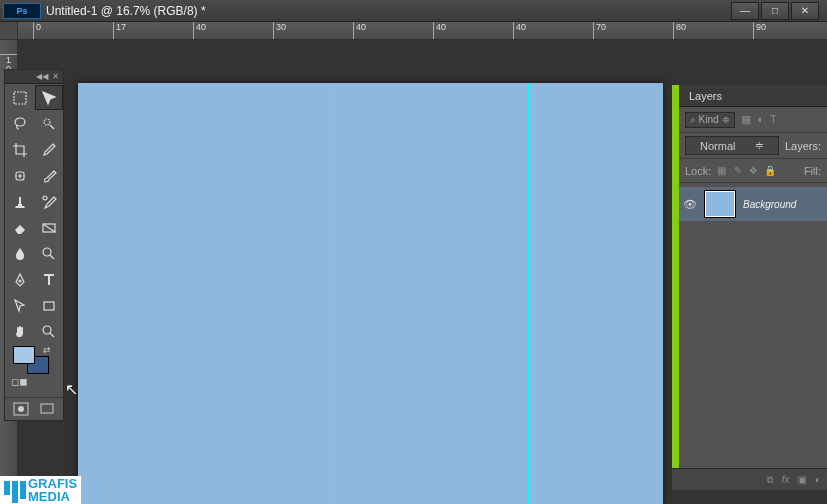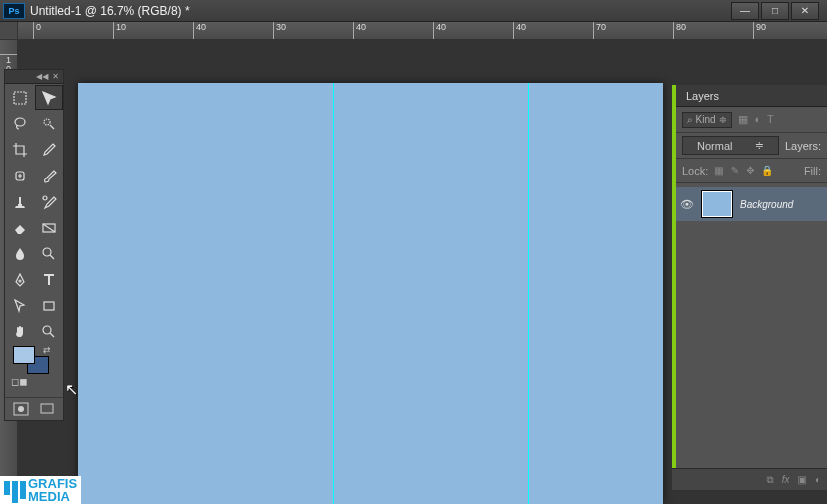--- a/index.html
+++ b/index.html
@@ -1,19 +1,19 @@
 <!DOCTYPE html>
 <html><head>
 <meta charset="utf-8">
 <style>
 * { box-sizing: border-box; margin: 0; padding: 0; }
 body { font-family: Tahoma, Arial, sans-serif; font-size: 11px; background: #535353; color: #ccc; width: 827px; height: 504px; overflow: hidden; position: relative; }
 
 .titlebar { height: 22px; background: linear-gradient(#4a4a4a,#3c3c3c); display: flex; align-items: center; border-bottom: 1px solid #222; }
-.titlebar .ps-icon { width: 22px; height: 16px; background: #001e36; display: flex; align-items: center; justify-content: center; margin: 0 5px 0 3px; font-size: 9px; font-weight: bold; color: #31a8ff; border: 1px solid #1a6aa8; }
+.titlebar .ps-icon { width: 38px; height: 16px; background: #001e36; display: flex; align-items: center; justify-content: center; margin: 0 5px 0 3px; font-size: 9px; font-weight: bold; color: #31a8ff; border: 1px solid #1a6aa8; }
 .titlebar .title { color: #eee; font-size: 12px; flex: 1; }
 .winbtns { display: flex; margin-right: 8px; }
 .winbtn { width: 28px; height: 18px; background: linear-gradient(#5a5a5a,#444); border: 1px solid #222; margin-left: 2px; display: flex; align-items: center; justify-content: center; color: #ddd; font-size: 10px; }
 
 .workspace { position: absolute; top: 22px; left: 0; right: 0; bottom: 0; background: #535353; }
 
 .ruler-h { position: absolute; top: 0; left: 18px; right: 0; height: 18px; background: linear-gradient(#5a5a5a,#4a4a4a); border-bottom: 1px solid #333; overflow: hidden; }
 .ruler-h .tick { position: absolute; top: 0; height: 100%; border-left: 1px solid #aaa; font-size: 9px; color: #ddd; padding-left: 2px; }
 .ruler-corner { position: absolute; top: 0; left: 0; width: 18px; height: 18px; background: #4a4a4a; border-right: 1px solid #333; border-bottom: 1px solid #333; }
 .ruler-v { position: absolute; top: 18px; left: 0; width: 18px; bottom: 0; background: linear-gradient(90deg,#5a5a5a,#4a4a4a); border-right: 1px solid #333; }
@@ -35,21 +35,21 @@
 .tool.filled svg { fill: #ddd; stroke: none; }
 
 .swatches { display: flex; flex-direction: column; align-items: center; padding: 6px 0 2px; position: relative; height: 52px; }
 .swatch-fg { position: absolute; top: 1px; left: 8px; width: 22px; height: 18px; background: #a9c8e8; border: 1px solid #000; z-index: 2; }
 .swatch-bg { position: absolute; top: 11px; left: 22px; width: 22px; height: 18px; background: #3a5a8a; border: 1px solid #000; z-index: 1; }
 .swap-arrow { position: absolute; top: 0px; left: 38px; font-size: 9px; color:#ccc; }
 .mini-swatch { position: absolute; top: 31px; left: 6px; font-size: 10px; }
 .bottom-icons { display: flex; justify-content: space-around; padding: 4px 3px; border-top: 1px solid #3a3a3a; }
 .bottom-icons div { width: 16px; height: 14px; }
 
-.layers-panel { position: absolute; right: 0; top: 85px; width: 155px; bottom: 36px; background: #535353; border-left: 4px solid #84cc16; }
+.layers-panel { position: absolute; right: 0; top: 85px; width: 155px; bottom: 36px; background: #535353; border-left: 7px solid #84cc16; }
 .layers-panel .tab { height: 22px; background: #3a3a3a; display: flex; align-items: center; padding: 0 10px; color: #ddd; border-bottom: 1px solid #222; font-size: 11px; }
 .filter-row { height: 26px; display: flex; align-items: center; padding: 0 6px; gap: 6px; border-bottom: 1px solid #3a3a3a; }
 .kind-sel { background: #444; border: 1px solid #2a2a2a; padding: 1px 4px; font-size: 10px; color: #aaa; display: flex; align-items: center; gap: 3px; }
 .filter-icons { display: flex; gap: 6px; color: #888; font-size: 11px; }
 .blend-row { height: 26px; display: flex; align-items: center; padding: 0 6px; gap: 6px; border-bottom: 1px solid #3a3a3a; font-size: 11px; }
 .blend-sel { background: #444; border: 1px solid #2a2a2a; padding: 2px 14px; flex: 1; color: #ccc; display: flex; justify-content: space-between; align-items: center; }
 .lock-row { height: 24px; display: flex; align-items: center; padding: 0 6px; gap: 6px; border-bottom: 1px solid #3a3a3a; font-size: 11px; color: #aaa; }
 .lock-icons { display: flex; gap: 7px; color: #888; font-size: 10px; }
 .layer-list { padding-top: 4px; }
 .layer-item { height: 34px; display: flex; align-items: center; padding: 0 4px; gap: 8px; background: #5a6a7a; }
@@ -79,21 +79,21 @@
     <div class="winbtn">—</div>
     <div class="winbtn">□</div>
     <div class="winbtn">✕</div>
   </div>
 </div>
 
 <div class="workspace">
   <div class="ruler-corner"></div>
   <div class="ruler-h">
     <div class="tick" style="left:15px">0</div>
-    <div class="tick" style="left:95px">10</div>
+    <div class="tick" style="left:95px">17</div>
     <div class="tick" style="left:175px">40</div>
     <div class="tick" style="left:255px">30</div>
     <div class="tick" style="left:335px">40</div>
     <div class="tick" style="left:415px">40</div>
     <div class="tick" style="left:495px">40</div>
     <div class="tick" style="left:575px">70</div>
     <div class="tick" style="left:655px">80</div>
     <div class="tick" style="left:735px">90</div>
 
   </div>

